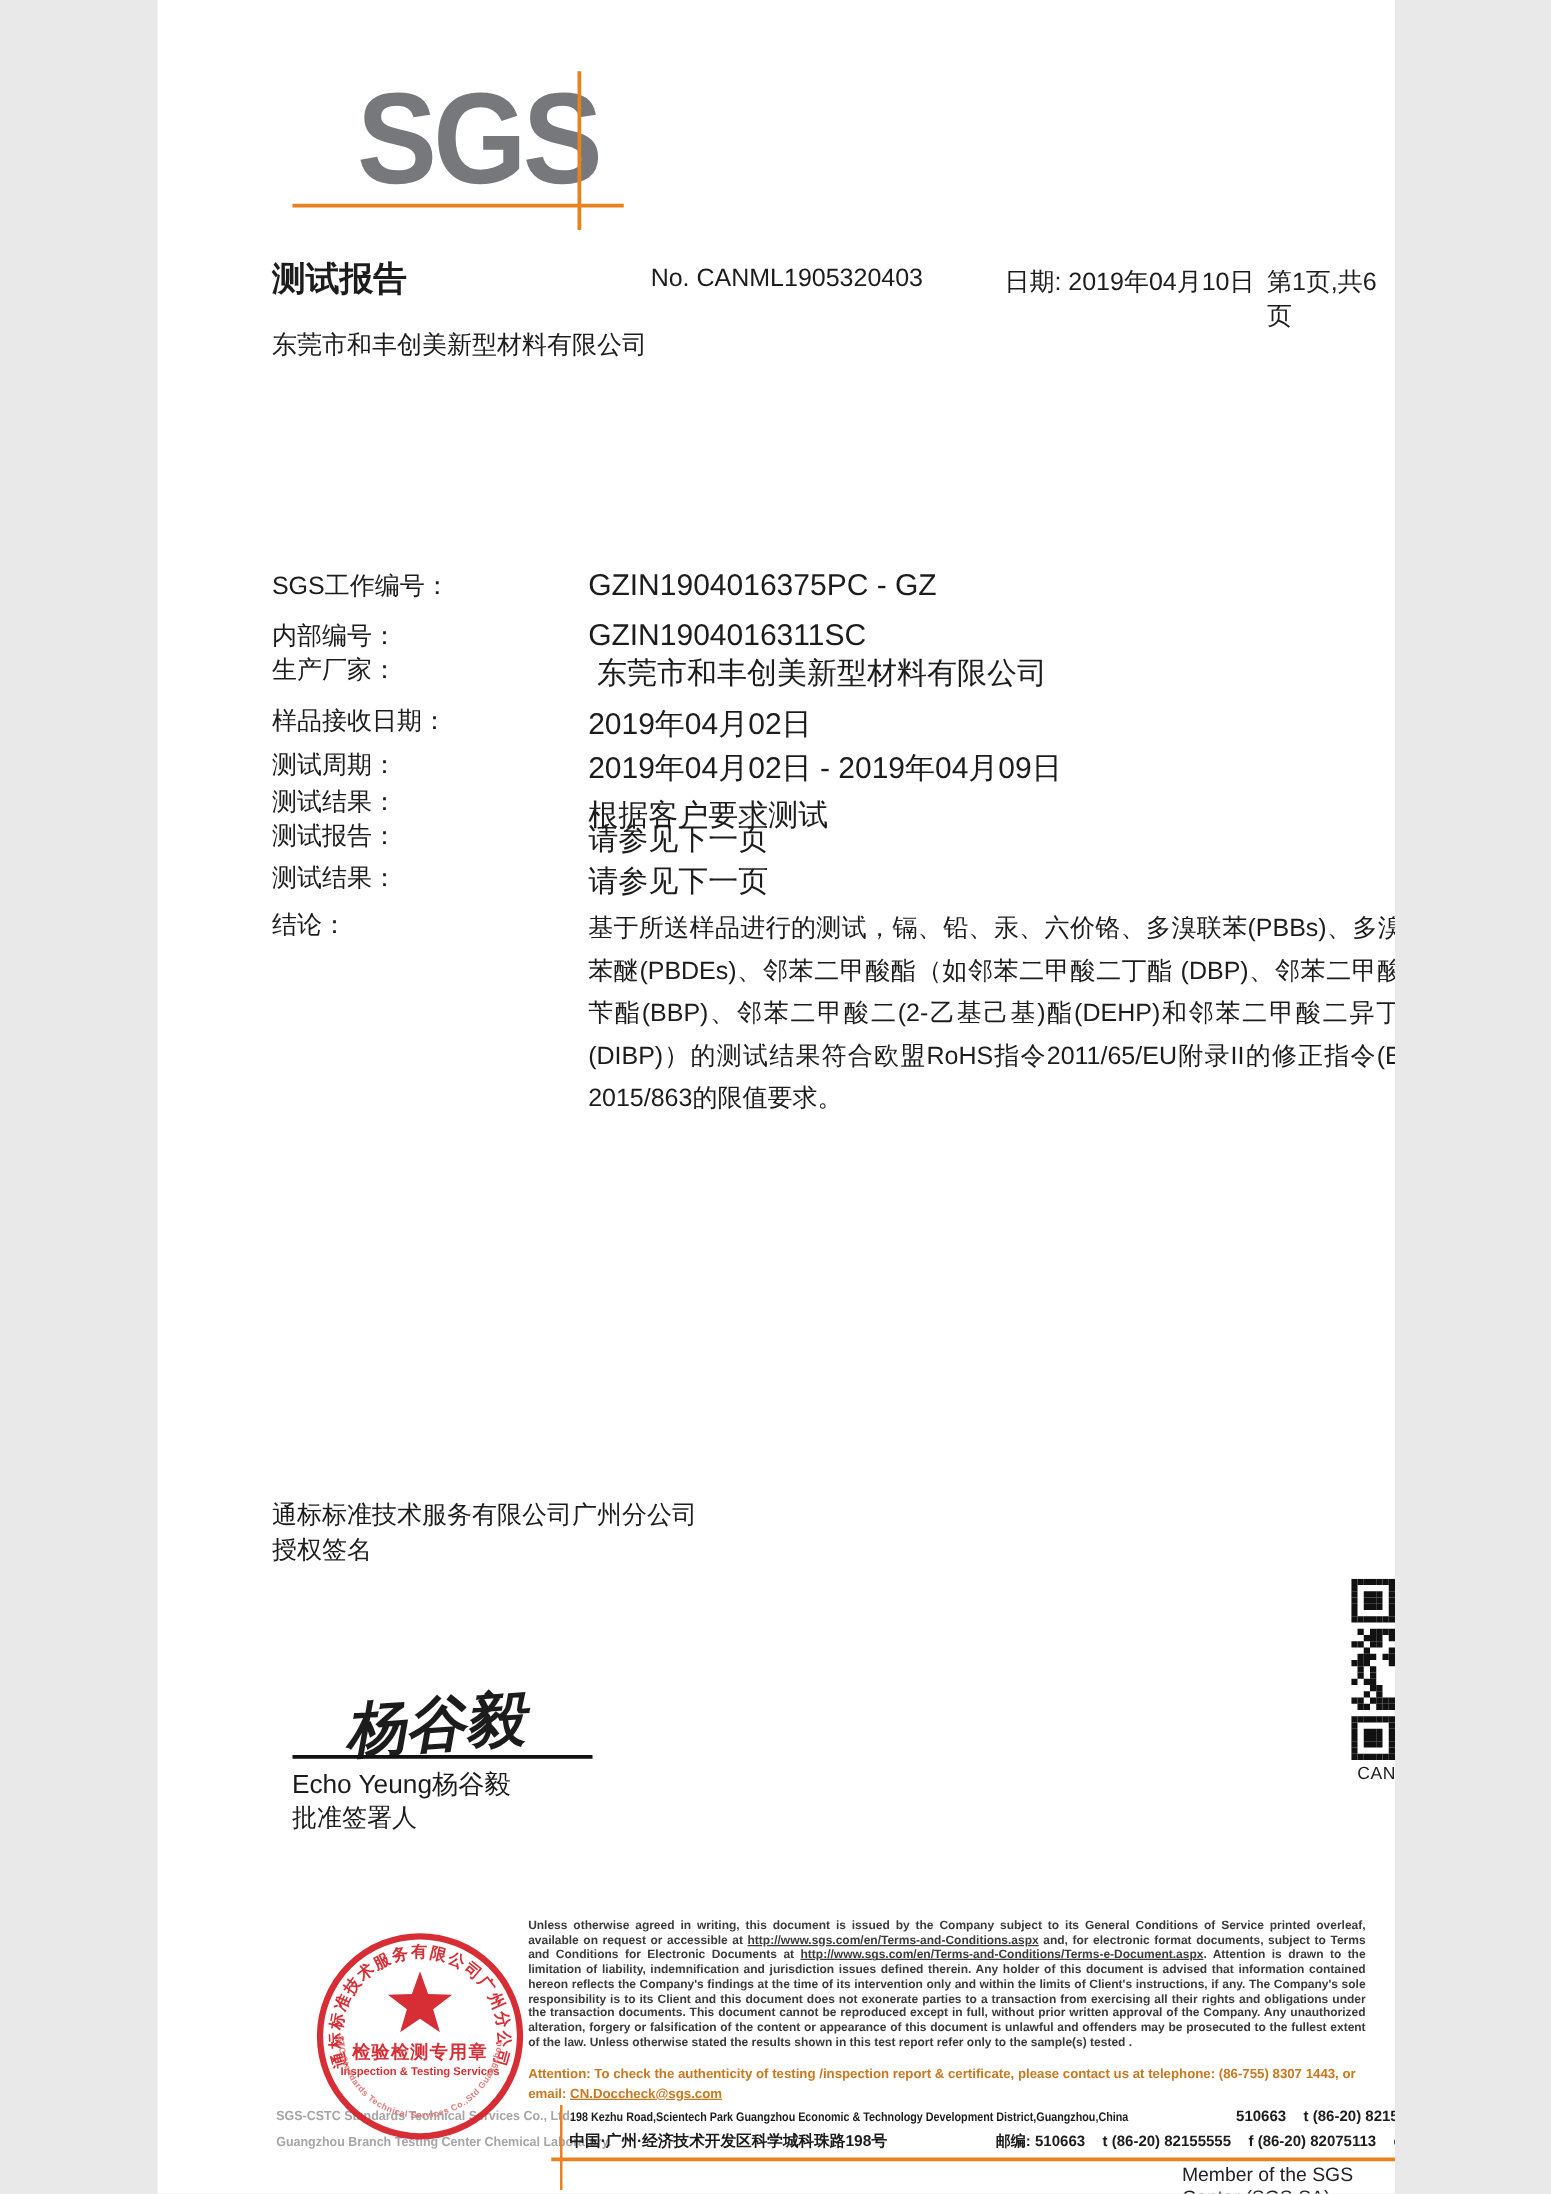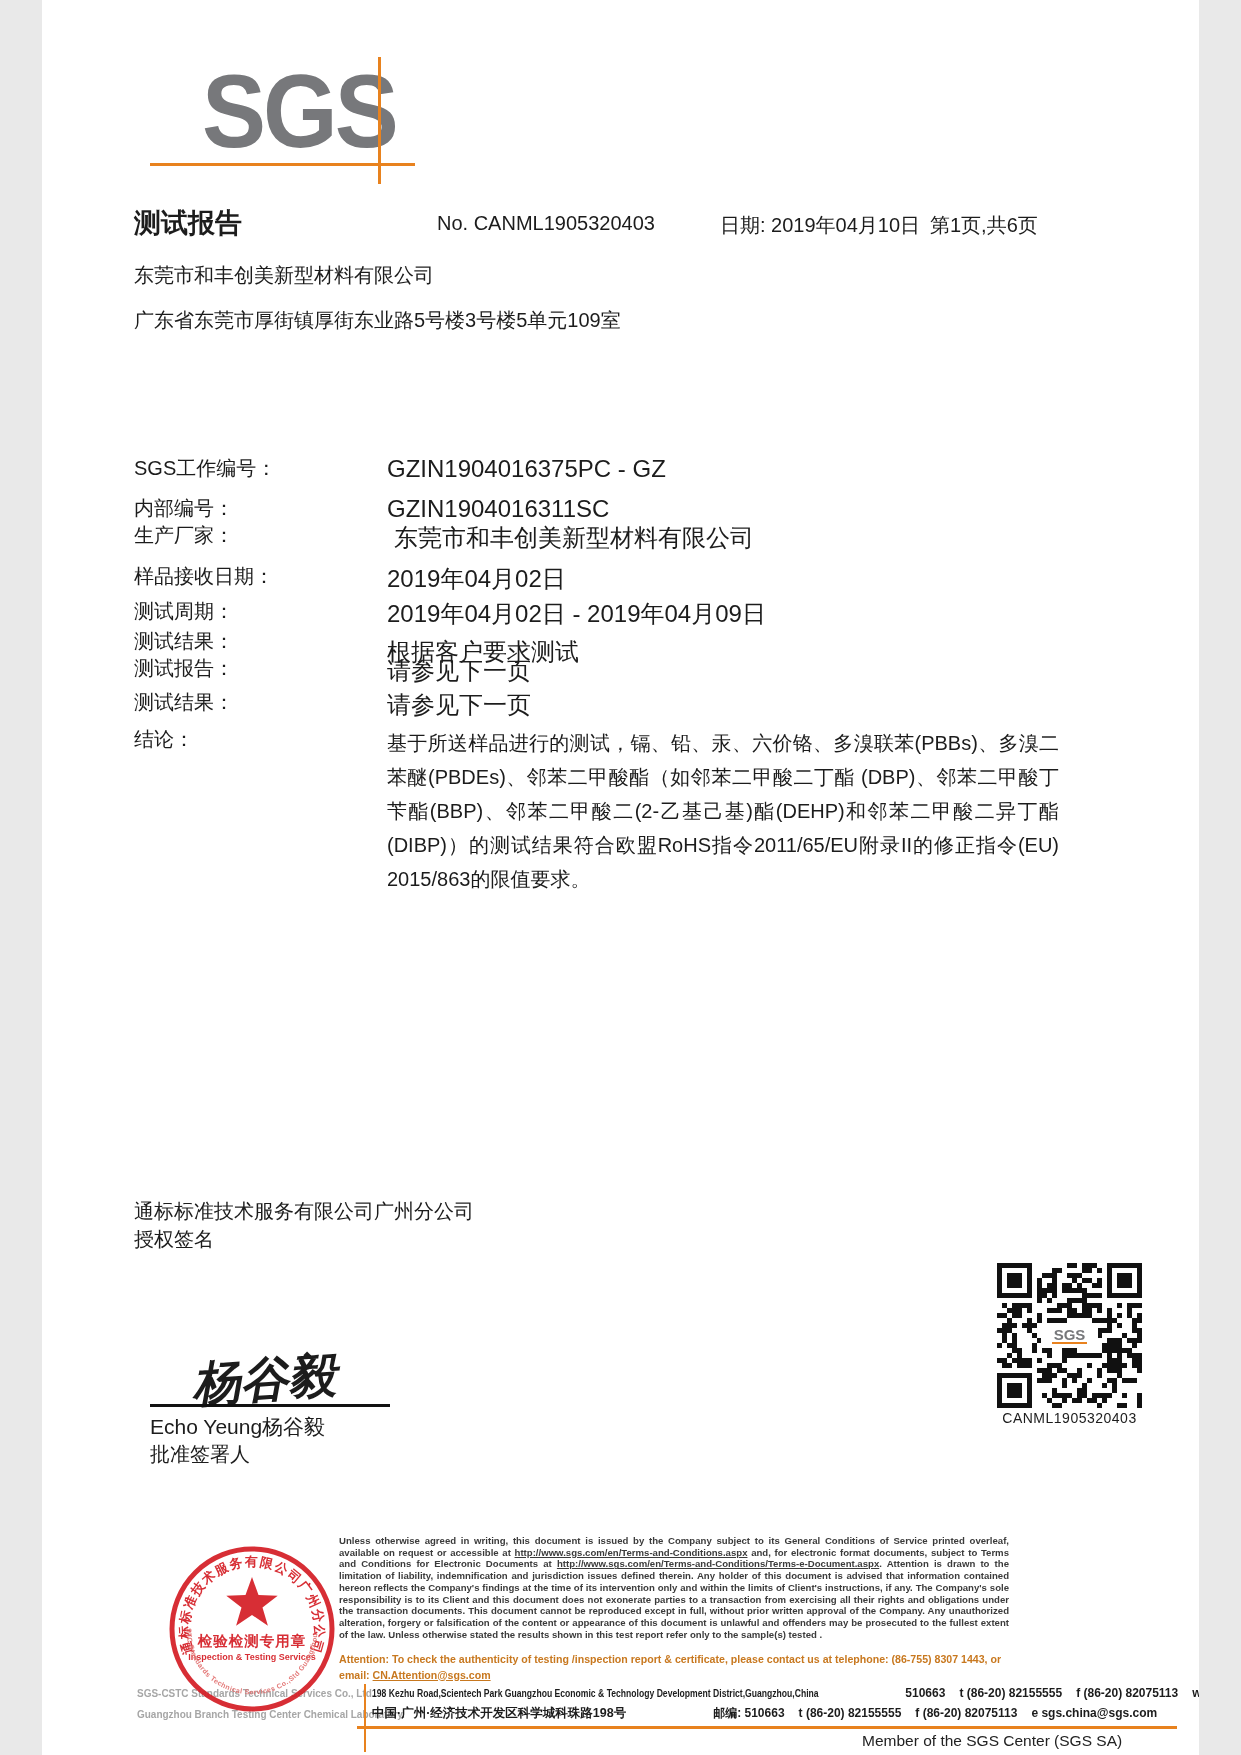--- a/index.html
+++ b/index.html
@@ -1,17 +1,17 @@
 <!DOCTYPE html>
 <html><head>
 <meta charset="utf-8">
 <style>
   html,body{margin:0;padding:0;background:#e9e9e9;}
   body{font-family:"Liberation Sans",sans-serif;color:#1c1c1c;}
-  #page{position:relative;width:1157px;height:1755px;background:#ffffff;margin:0 auto;overflow:hidden;text-decoration:underline;}
+  #page{position:relative;width:990px;height:1755px;background:#ffffff;margin:0 auto;overflow:hidden;text-decoration:underline;}
   .abs{position:absolute;}
   
   .sgs-logo{font-weight:800;color:#77787b;font-size:96px;letter-spacing:-3px;transform:scaleY(1.08);transform-origin:top left;line-height:1;}
   .orange-hline{background:#e8821e;height:3px;}
   .orange-vline{background:#e8821e;width:3px;}
   
   .doc-title{font-size:27px;font-weight:700;}
   .hdr-text{font-size:20px;}
   .body-text{font-size:20px;}
   .bold{font-weight:700;}
@@ -49,21 +49,20 @@
   </div>
   <div class="abs orange-hline" style="left:108px;top:163px;width:265px;"></div>
   <div class="abs orange-vline" style="left:336px;top:57px;height:127px;"></div>
 
   <div class="abs doc-title" style="left:92px;top:205px;">测试报告</div>
   <div class="abs hdr-text" style="left:395px;top:212px;">No. CANML1905320403</div>
   <div class="abs hdr-text" style="left:678px;top:212px;">日期: 2019年04月10日</div>
   <div class="abs hdr-text" style="left:888px;top:212px;">第1页,共6页</div>
 
   <div class="abs body-text" style="left:92px;top:262px;">东莞市和丰创美新型材料有限公司</div>
-  <div class="abs body-text" style="left:92px;top:307px;">广东省东莞市厚街镇厚街东业路5号楼3号楼5单元109室</div>
 
 
   <div>
       <span class="f-label" style="top:455px;">SGS工作编号：</span>
       <span class="f-value" style="top:455px;">GZIN1904016375PC - GZ</span>
     </div>
   <div>
       <span class="f-label" style="top:495px;">内部编号：</span>
       <span class="f-value" style="top:495px;">GZIN1904016311SC</span>
     </div>
@@ -502,21 +501,21 @@
     </text>
     <text x="83" y="100" text-anchor="middle" font-size="14.5" font-weight="700" fill="#d51f26" letter-spacing="1" id="stamp-line1">检验检测专用章</text>
     <text x="83" y="114" text-anchor="middle" font-size="9" font-weight="700" fill="#d51f26" id="stamp-line2">Inspection &amp; Testing Services</text>
     <text font-size="7" font-weight="600" fill="#e2706f" letter-spacing="0.4">
       <textPath href="#arcBot" startOffset="50%" text-anchor="middle" id="stamp-arc-bot">SGS-CSTC Standards Technical Services Co.,Std Guangzhou Branch</textPath>
     </text>
   </svg>
 
   <div class="abs disclaimer" style="left:297px;top:1535px;"><span>Unless otherwise agreed in writing, this document is issued by the Company subject to its General Conditions of Service printed overleaf, available on request or accessible at </span><span class="u">http://www.sgs.com/en/Terms-and-Conditions.aspx</span><span> and, for electronic format documents, subject to Terms and Conditions for Electronic Documents at </span><span class="u">http://www.sgs.com/en/Terms-and-Conditions/Terms-e-Document.aspx</span><span>. Attention is drawn to the limitation of liability, indemnification and jurisdiction issues defined therein. Any holder of this document is advised that information contained hereon reflects the Company's findings at the time of its intervention only and within the limits of Client's instructions, if any. The Company's sole responsibility is to its Client and this document does not exonerate parties to a transaction from exercising all their rights and obligations under the transaction documents. This document cannot be reproduced except in full, without prior written approval of the Company. Any unauthorized alteration, forgery or falsification of the content or appearance of this document is unlawful and offenders may be prosecuted to the fullest extent of the law. Unless otherwise stated the results shown in this test report refer only to the sample(s) tested .</span></div>
 
-  <div class="abs attention" style="left:297px;top:1652px;"><span>Attention: To check the authenticity of testing /inspection report &amp; certificate, please contact us at telephone: (86-755) 8307 1443, or email: </span><span class="u">CN.Attention@sgs.com</span></div>
+  <div class="abs attention" style="left:297px;top:1652px;"><span>Attention: To check the authenticity of testing /inspection report &amp; certificate, please contact us at telephone: (86-755) 8307 1443, or email: </span><span class="u">CN.Doccheck@sgs.com</span></div>
 
   <div class="abs orange-vline" style="left:322px;top:1684px;height:68px;width:2px;"></div>
 
   <div class="abs addr-row" style="left:330px;top:1686px;">
     <span class="addr-en">198 Kezhu Road,Scientech Park Guangzhou Economic &amp; Technology Development District,Guangzhou,China</span>
     <span class="addr-num">510663</span>
     <span class="addr-num">t (86-20) 82155555</span>
     <span class="addr-num">f (86-20) 82075113</span>
     <span class="addr-num">www.sgsgroup.com.cn</span>
   </div>

